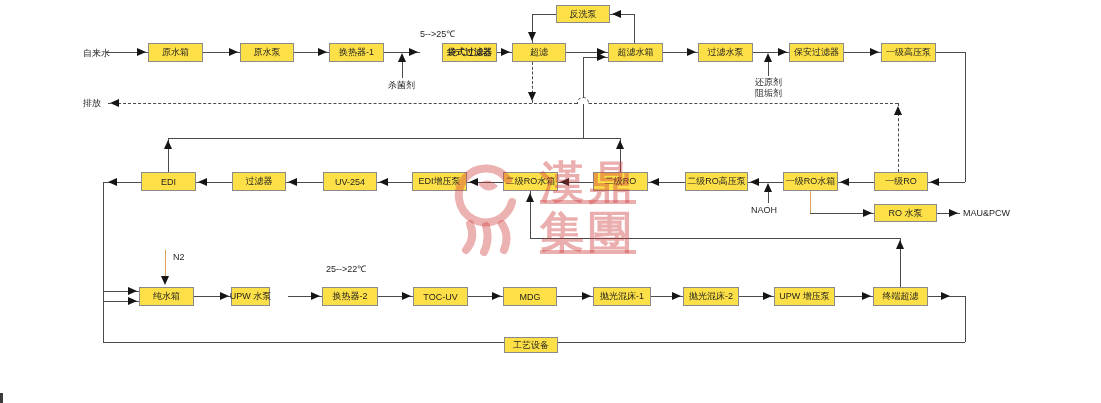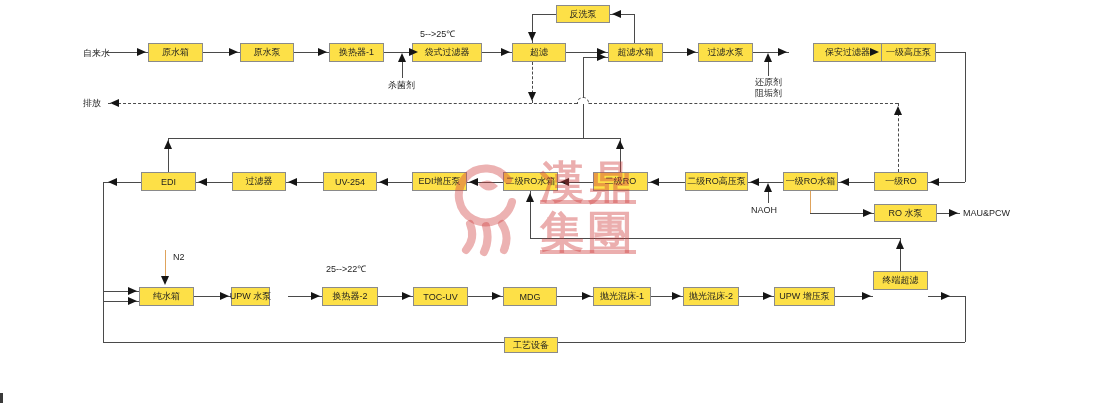--- a/index.html
+++ b/index.html
@@ -114,46 +114,46 @@
     <div class="seg" style="left: 835px; top: 296px; width: 38px; height: 0px; border-top: 1px solid rgb(74, 74, 74);"></div>
     <div class="seg" style="left: 928px; top: 296px; width: 37px; height: 0px; border-top: 1px solid rgb(74, 74, 74);"></div>
     <div class="seg" style="left: 965px; top: 296px; height: 46px; width: 0px; border-left: 1px solid rgb(74, 74, 74);"></div>
     <div class="seg" style="left: 103px; top: 342px; width: 862px; height: 0px; border-top: 1px solid rgb(74, 74, 74);"></div>
     <div class="seg" style="left: 103px; top: 291px; width: 36px; height: 0px; border-top: 1px solid rgb(74, 74, 74);"></div>
     <div class="seg" style="left: 103px; top: 301px; width: 36px; height: 0px; border-top: 1px solid rgb(74, 74, 74);"></div>
     <div class="seg" style="left: 165px; top: 250px; height: 31px; width: 0px; border-left: 1px solid rgb(223, 163, 92);"></div>
     <div class="node" style="left: 148px; top: 43px; width: 55px; height: 19px;">原水箱</div>
     <div class="node" style="left: 240px; top: 43px; width: 54px; height: 19px;">原水泵</div>
     <div class="node" style="left: 329px; top: 43px; width: 55px; height: 19px;">换热器-1</div>
-    <div class="node" style="left: 412px; top: 43px; width: 70px; height: 19px;">袋式过滤器</div>
+    <div class="node" style="left: 442px; top: 43px; width: 55px; height: 19px; font-weight: bold;">袋式过滤器</div>
     <div class="node" style="left: 512px; top: 43px; width: 54px; height: 19px;">超滤</div>
     <div class="node" style="left: 556px; top: 5px; width: 54px; height: 18px;">反洗泵</div>
     <div class="node" style="left: 608px; top: 43px; width: 55px; height: 19px;">超滤水箱</div>
     <div class="node" style="left: 698px; top: 43px; width: 55px; height: 19px;">过滤水泵</div>
-    <div class="node" style="left: 813px; top: 43px; width: 69px; height: 19px;">保安过滤器</div>
+    <div class="node" style="left: 789px; top: 43px; width: 55px; height: 19px;">保安过滤器</div>
     <div class="node" style="left: 881px; top: 43px; width: 55px; height: 19px;">一级高压泵</div>
     <div class="node" style="left: 141px; top: 172px; width: 55px; height: 19px;">EDI</div>
     <div class="node" style="left: 232px; top: 172px; width: 54px; height: 19px;">过滤器</div>
     <div class="node" style="left: 323px; top: 172px; width: 54px; height: 19px;">UV-254</div>
     <div class="node" style="left: 412px; top: 172px; width: 55px; height: 19px;">EDI增压泵</div>
     <div class="node" style="left: 503px; top: 172px; width: 55px; height: 19px;">二级RO水箱</div>
     <div class="node" style="left: 593px; top: 172px; width: 55px; height: 19px;">二级RO</div>
     <div class="node" style="left: 685px; top: 172px; width: 63px; height: 19px;">二级RO高压泵</div>
     <div class="node" style="left: 783px; top: 172px; width: 55px; height: 19px;">一级RO水箱</div>
     <div class="node" style="left: 874px; top: 172px; width: 54px; height: 19px;">一级RO</div>
     <div class="node" style="left: 874px; top: 204px; width: 63px; height: 18px;">RO 水泵</div>
     <div class="node" style="left: 139px; top: 287px; width: 55px; height: 19px;">纯水箱</div>
     <div class="node" style="left: 231px; top: 287px; width: 39px; height: 19px;">UPW 水泵</div>
     <div class="node" style="left: 322px; top: 287px; width: 56px; height: 19px;">换热器-2</div>
     <div class="node" style="left: 413px; top: 287px; width: 55px; height: 19px;">TOC-UV</div>
     <div class="node" style="left: 503px; top: 287px; width: 54px; height: 19px;">MDG</div>
     <div class="node" style="left: 593px; top: 287px; width: 58px; height: 19px;">抛光混床-1</div>
     <div class="node" style="left: 683px; top: 287px; width: 56px; height: 19px;">抛光混床-2</div>
     <div class="node" style="left: 774px; top: 287px; width: 61px; height: 19px;">UPW 增压泵</div>
-    <div class="node" style="left: 873px; top: 271px; width: 55px; height: 19px;">终端超滤</div>
+    <div class="node" style="left: 873px; top: 287px; width: 55px; height: 19px;">终端超滤</div>
     <div class="node" style="left: 504px; top: 337px; width: 54px; height: 16px;">工艺设备</div>
     <div class="lbl" style="left: 83px; top: 47px;">自来水</div>
     <div class="lbl" style="left: 83px; top: 97px;">排放</div>
     <div class="lbl" style="left: 420px; top: 27px;">5--&gt;25℃</div>
     <div class="lbl" style="left: 388px; top: 79px;">杀菌剂</div>
     <div class="lbl" style="left: 755px; top: 76px;">还原剂</div>
     <div class="lbl" style="left: 755px; top: 87px;">阻垢剂</div>
     <div class="lbl" style="left: 751px; top: 205px;">NAOH</div>
     <div class="lbl" style="left: 963px; top: 208px;">MAU&amp;PCW</div>
     <div class="lbl" style="left: 173px; top: 252px;">N2</div>

